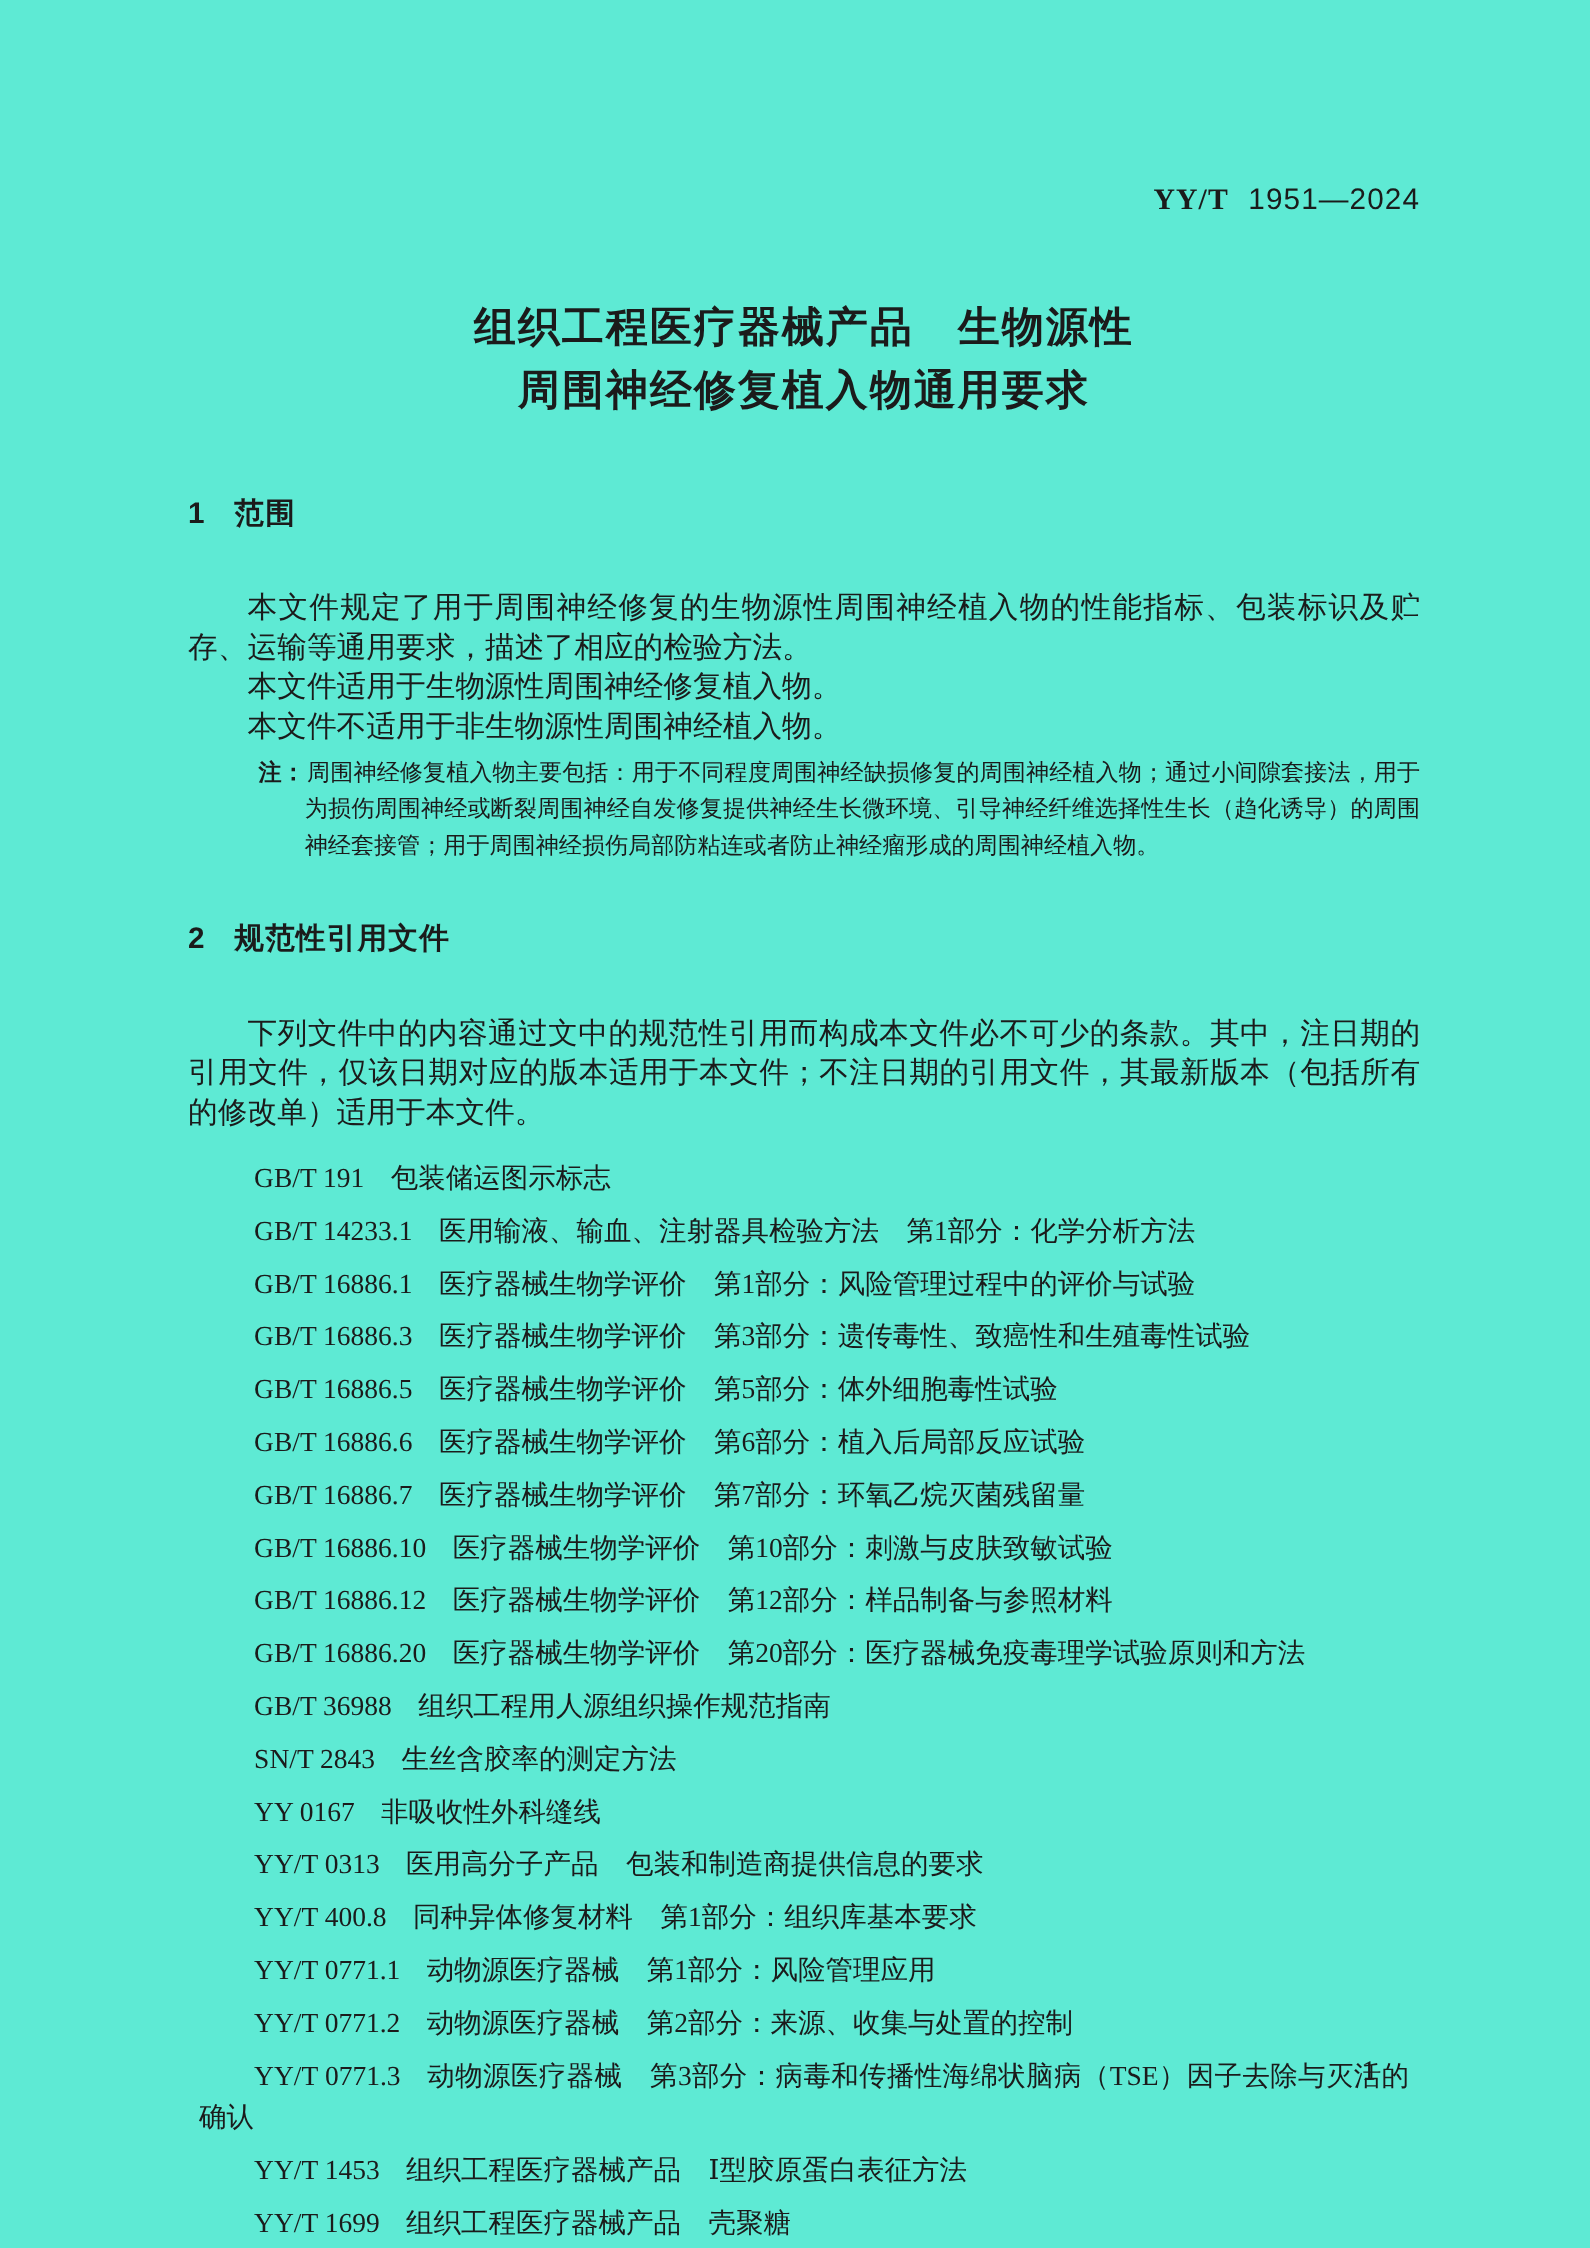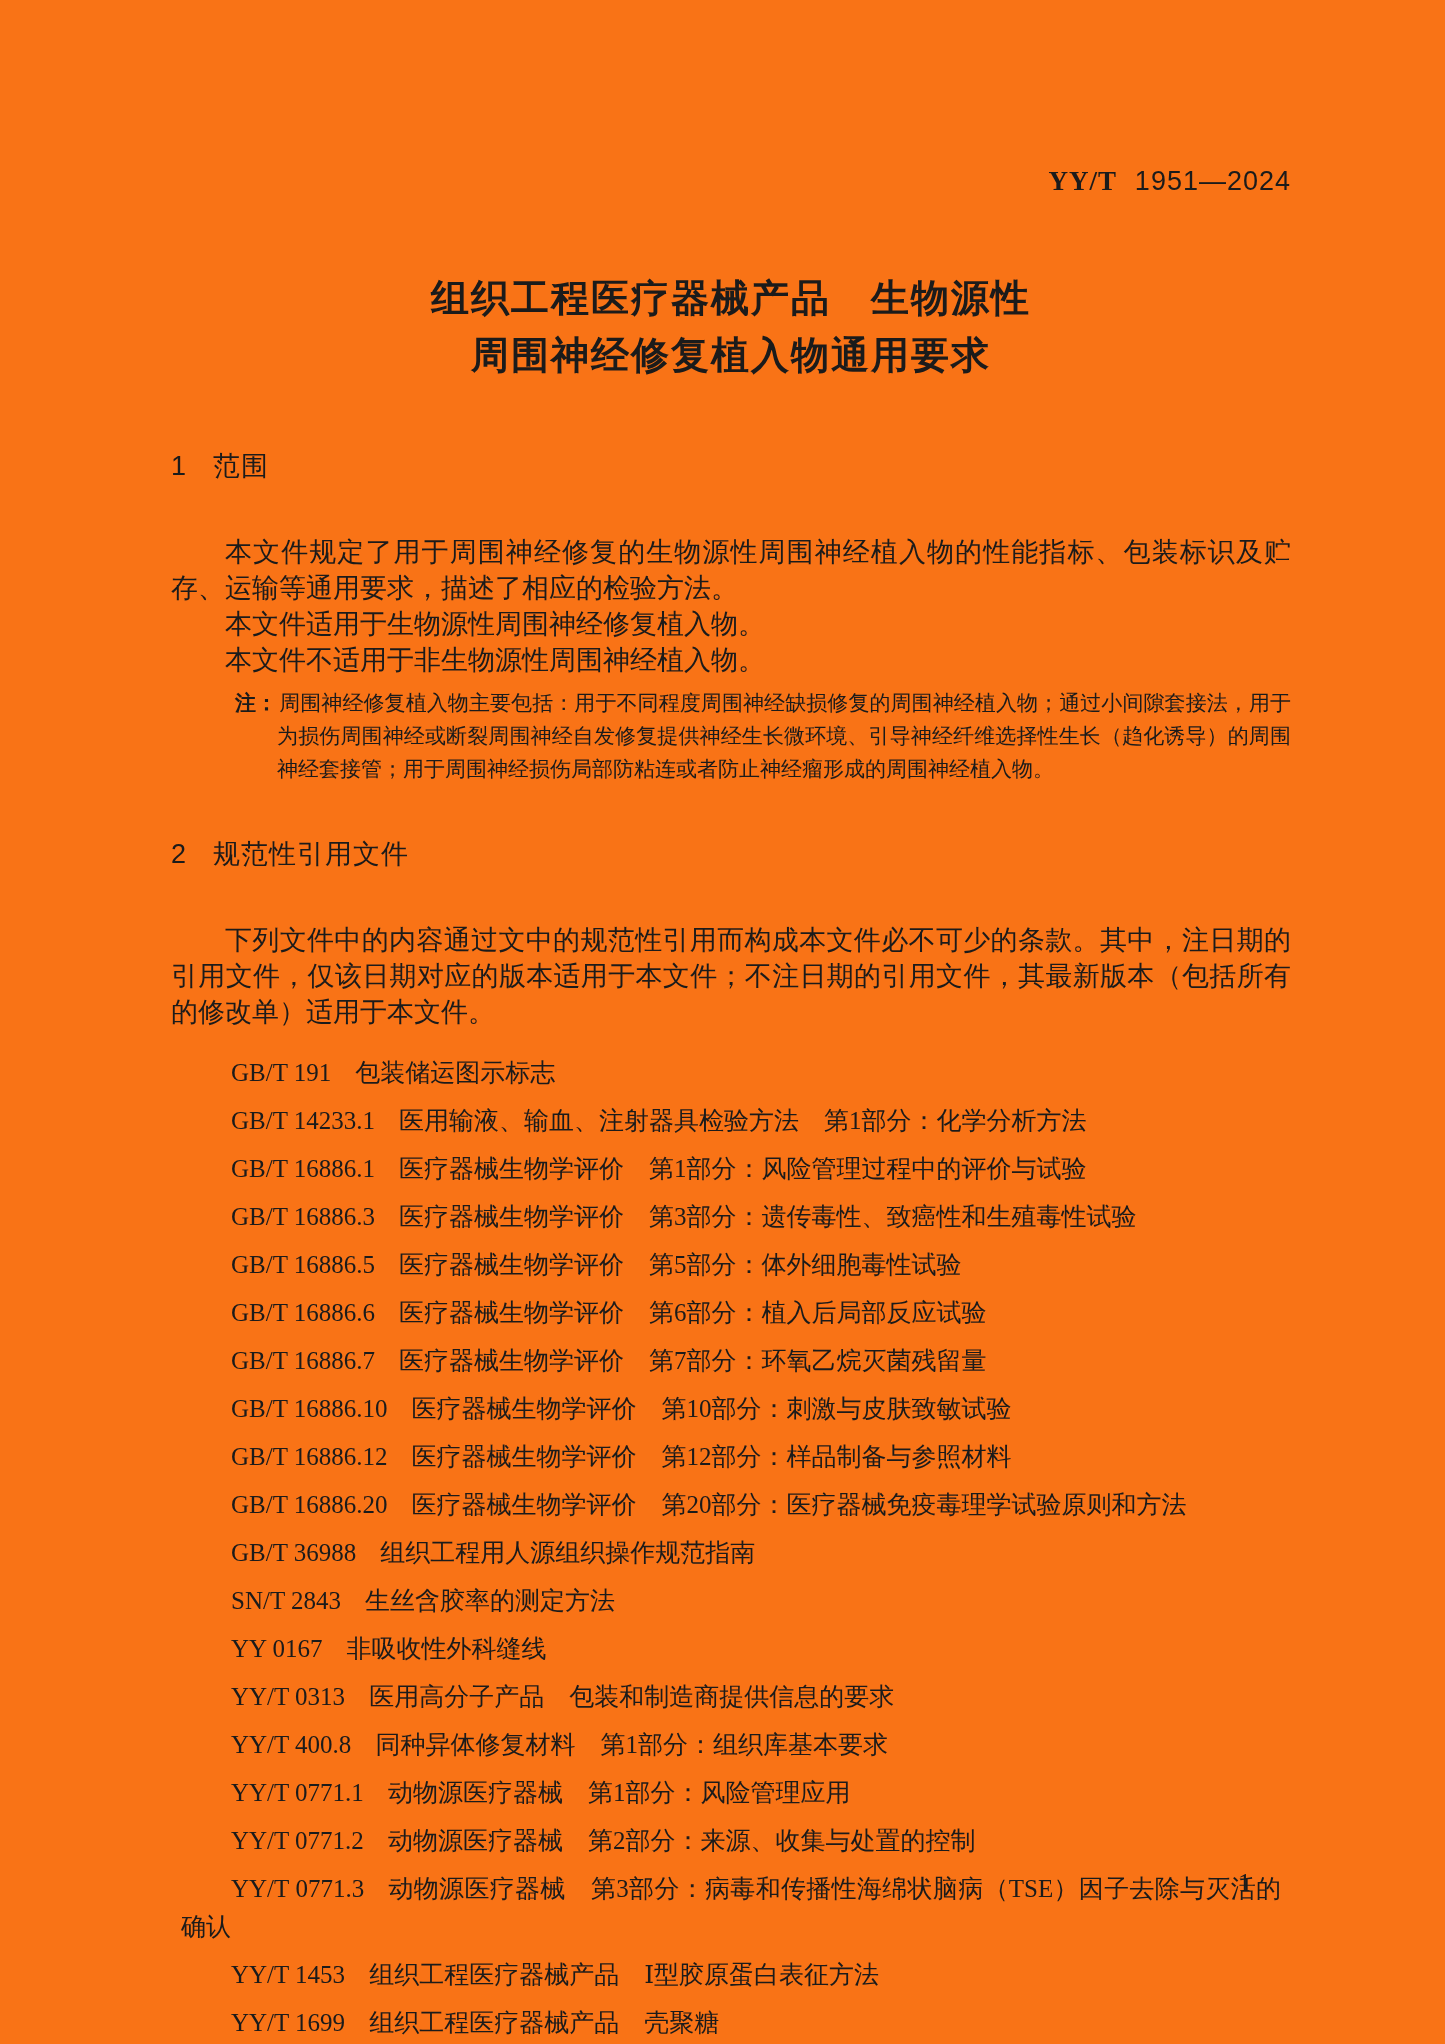--- a/index.html
+++ b/index.html
@@ -1,21 +1,21 @@
 <!DOCTYPE html>
 <html lang="zh"><head>
 <meta charset="utf-8">
 <style>
   html, body { margin: 0; padding: 0; background: #e8e8e8; }
   .page {
     position: relative;
     width: 1445px;
     height: 2044px;
     margin: 0 auto;
-    background: #f97316;
+    background: #5eead4;
     color: #1b1b1b;
     font-family: "Liberation Serif", "DejaVu Serif", serif;
     overflow: hidden;
   }
   .content {
     position: absolute;
     left: 171px;
     top: 0;
     width: 1120px;
   }
@@ -41,21 +41,21 @@
     text-align: center;
     font-family: "Liberation Sans", "DejaVu Sans", sans-serif;
     font-weight: bold;
     font-size: 38px;
     line-height: 57px;
     letter-spacing: 2px;
   }
   
   .clause-heading {
     font-family: "Liberation Sans", "DejaVu Sans", sans-serif;
-    font-weight: normal;
+    font-weight: bold;
     font-size: 27px;
     line-height: 36px;
     letter-spacing: 1px;
   }
   .clause-heading .num { margin-right: 26px; }
   .heading-1 { margin-top: 64px; }
   .heading-2 { margin-top: 50px; }
   
   .body-par {
     margin: 0;

